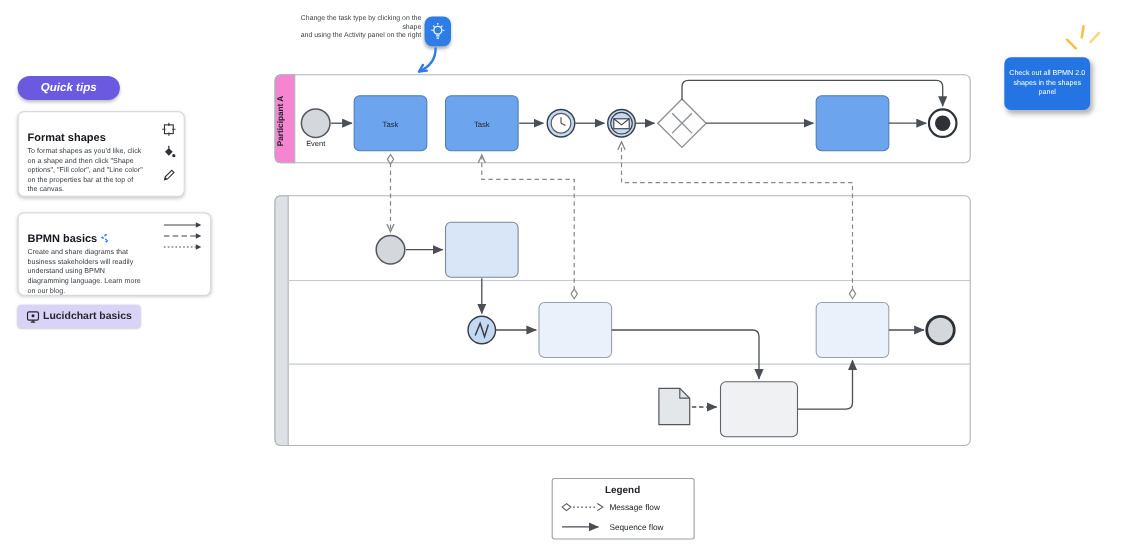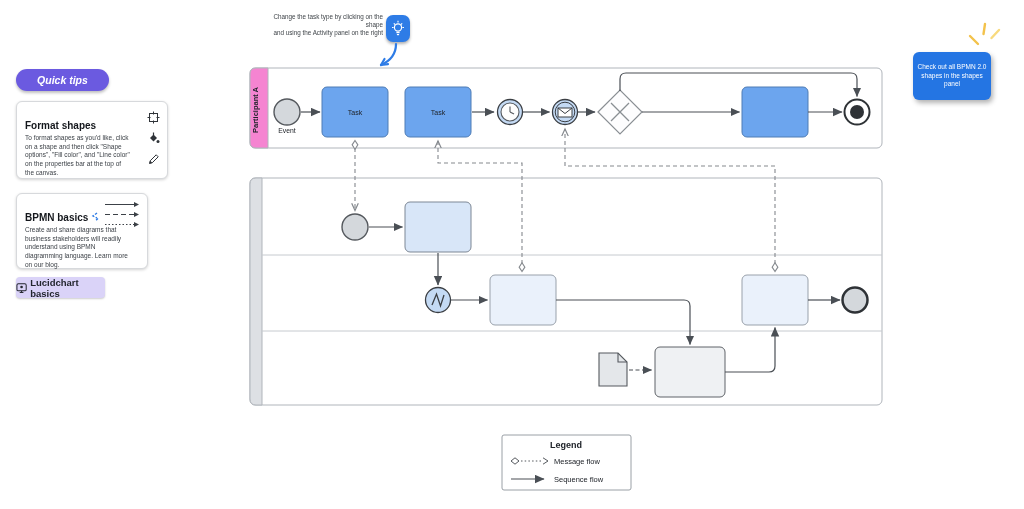--- a/index.html
+++ b/index.html
@@ -7,26 +7,26 @@
   .canvas{position:relative;width:1024px;height:509px;background:#fff;}
   .abs{position:absolute;}
 
   
   .quick-tips{left:16px;top:69px;width:93px;height:22px;background:var(--accent-purple);
     border-radius:11px;color:#fff;font-weight:bold;font-size:10.5px;display:flex;
     align-items:center;justify-content:center;box-shadow:0 2px 3px rgba(0,0,0,.25);font-style:italic;}
   .tip-card{background:#fff;border:1px solid #d7d9dc;border-radius:6px;
     box-shadow:0 1px 3px rgba(0,0,0,.18);padding:18px 8px;box-sizing:border-box;}
   .card-format{left:16px;top:101px;width:152px;height:78px;}
-  .card-bpmn{left:16px;top:193px;width:132px;height:76px;}
+  .card-bpmn{left:16px;top:193px;width:176px;height:76px;}
   .card-title{font-size:10px;font-weight:bold;color:#14171c;margin:0 0 3px 0;display:flex;align-items:center;gap:3px;}
   .card-body{font-size:6.5px;line-height:8.7px;color:#3c4147;width:106px;}
   .icon-col{position:absolute;right:7px;top:9px;display:flex;flex-direction:column;gap:8px;align-items:center;}
   .arrow-col{position:absolute;right:7px;top:7px;display:flex;flex-direction:column;gap:3px;}
-  .lucid-pill{left:16px;top:277px;width:89px;height:21px;background:var(--pill-purple);
+  .lucid-pill{left:16px;top:277px;width:112px;height:21px;background:var(--pill-purple);
     border-radius:4px;display:flex;align-items:center;justify-content:center;gap:3px;
     font-size:9.5px;font-weight:bold;color:#23262e;box-shadow:0 1px 2px rgba(0,0,0,.2);}
 
   
   .task-note{left:255px;top:13px;width:128px;text-align:right;font-size:6.3px;
     line-height:8px;color:#3f4449;}
   .bulb-chip{left:386px;top:15px;width:24px;height:27px;background:var(--chip-blue);
     border-radius:7px;display:flex;align-items:center;justify-content:center;
     box-shadow:0 2px 3px rgba(0,0,0,.3);}
   .callout{left:913px;top:52px;width:78px;height:48px;background:var(--callout-blue);

